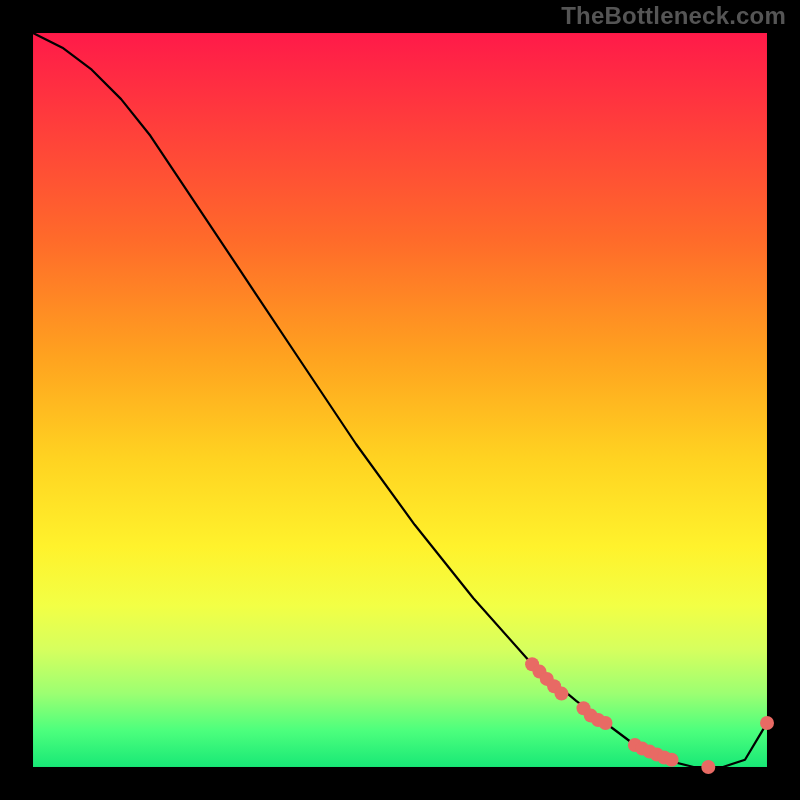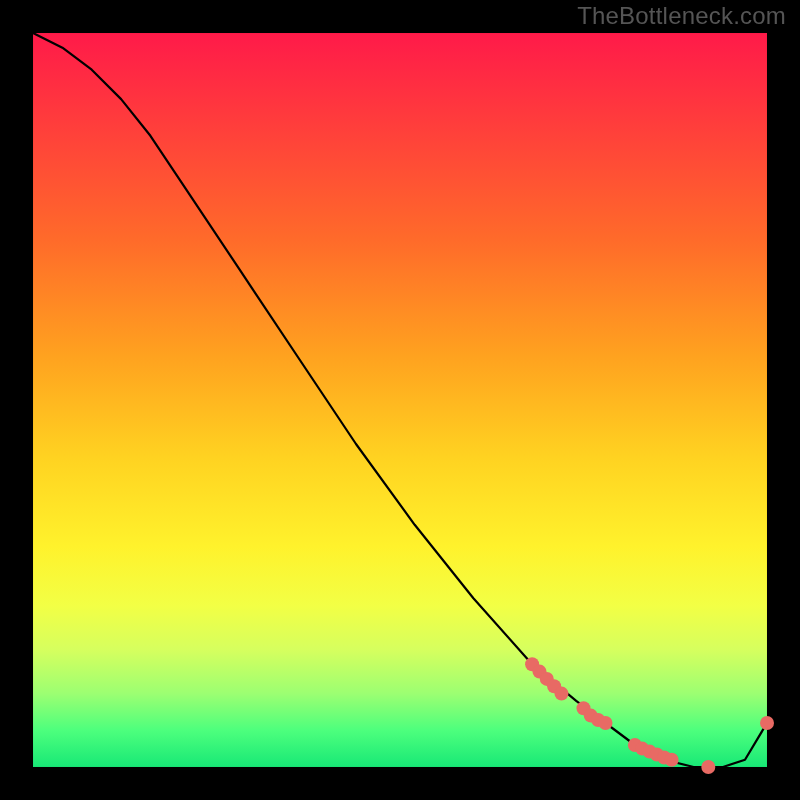--- a/index.html
+++ b/index.html
@@ -16,21 +16,21 @@
     width: 800px;
     height: 800px;
     background: #000;
   }
   .watermark {
     position: absolute;
     top: 2px;
     right: 14px;
     color: #555;
     font-size: 24px;
-    font-weight: 400;
+    font-weight: 700;
     letter-spacing: 0.2px;
     user-select: none;
   }
   .plot {
     position: absolute;
     left: 33px;
     top: 33px;
     width: 734px;
     height: 734px;
     background: linear-gradient(to bottom,

